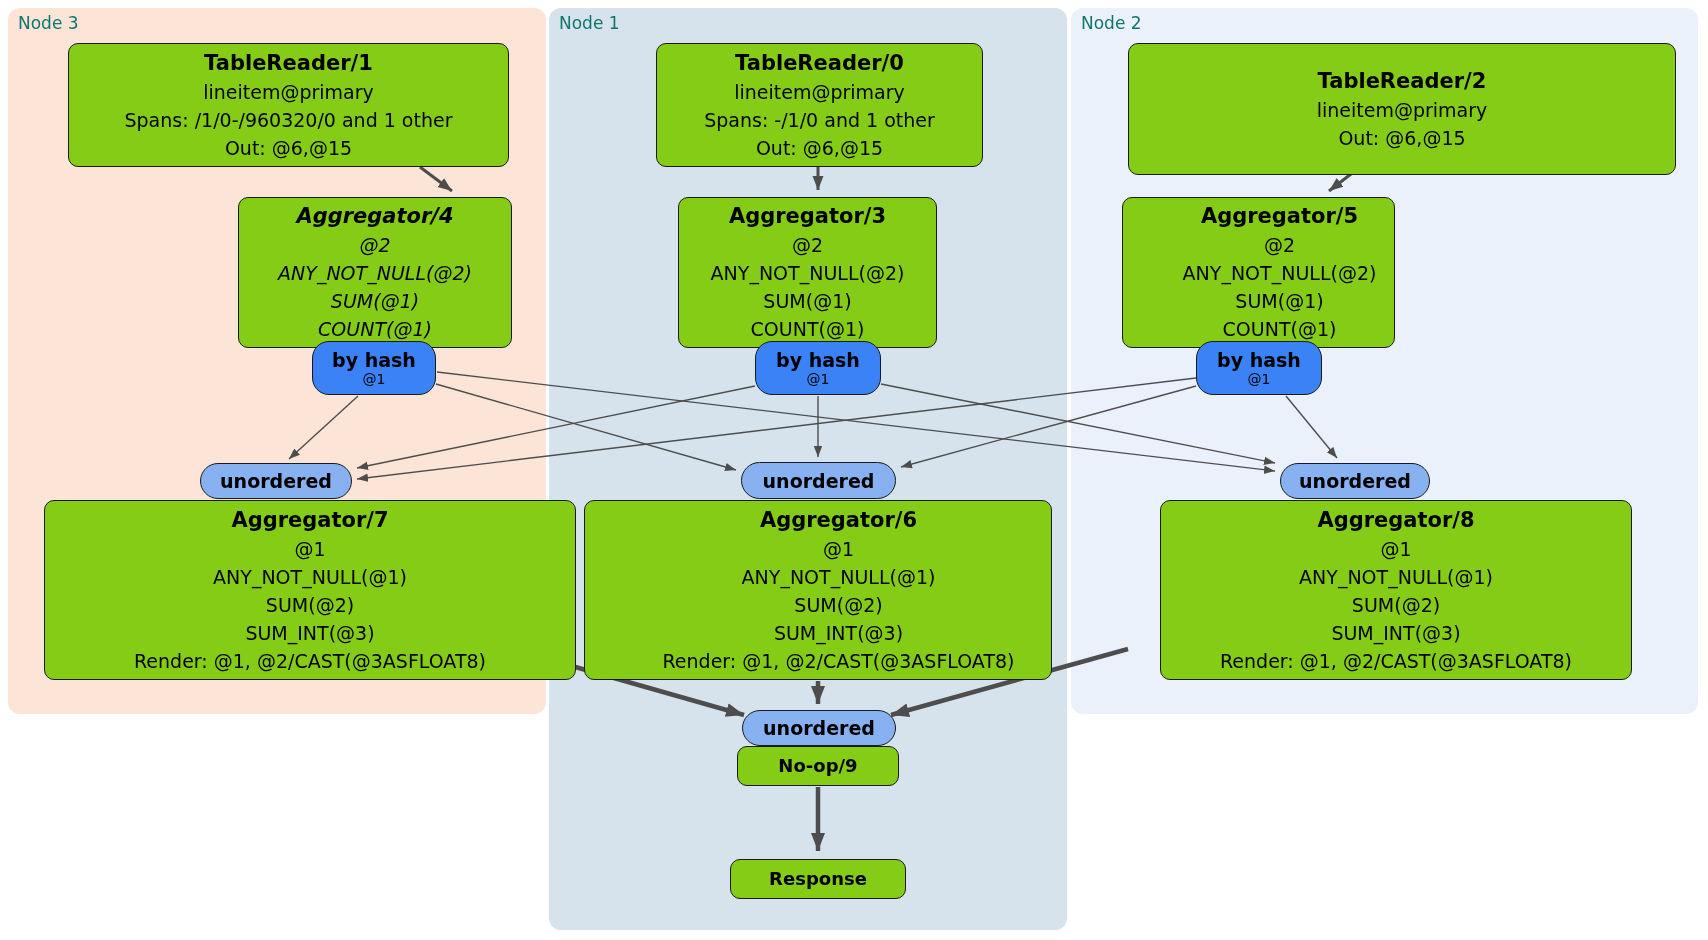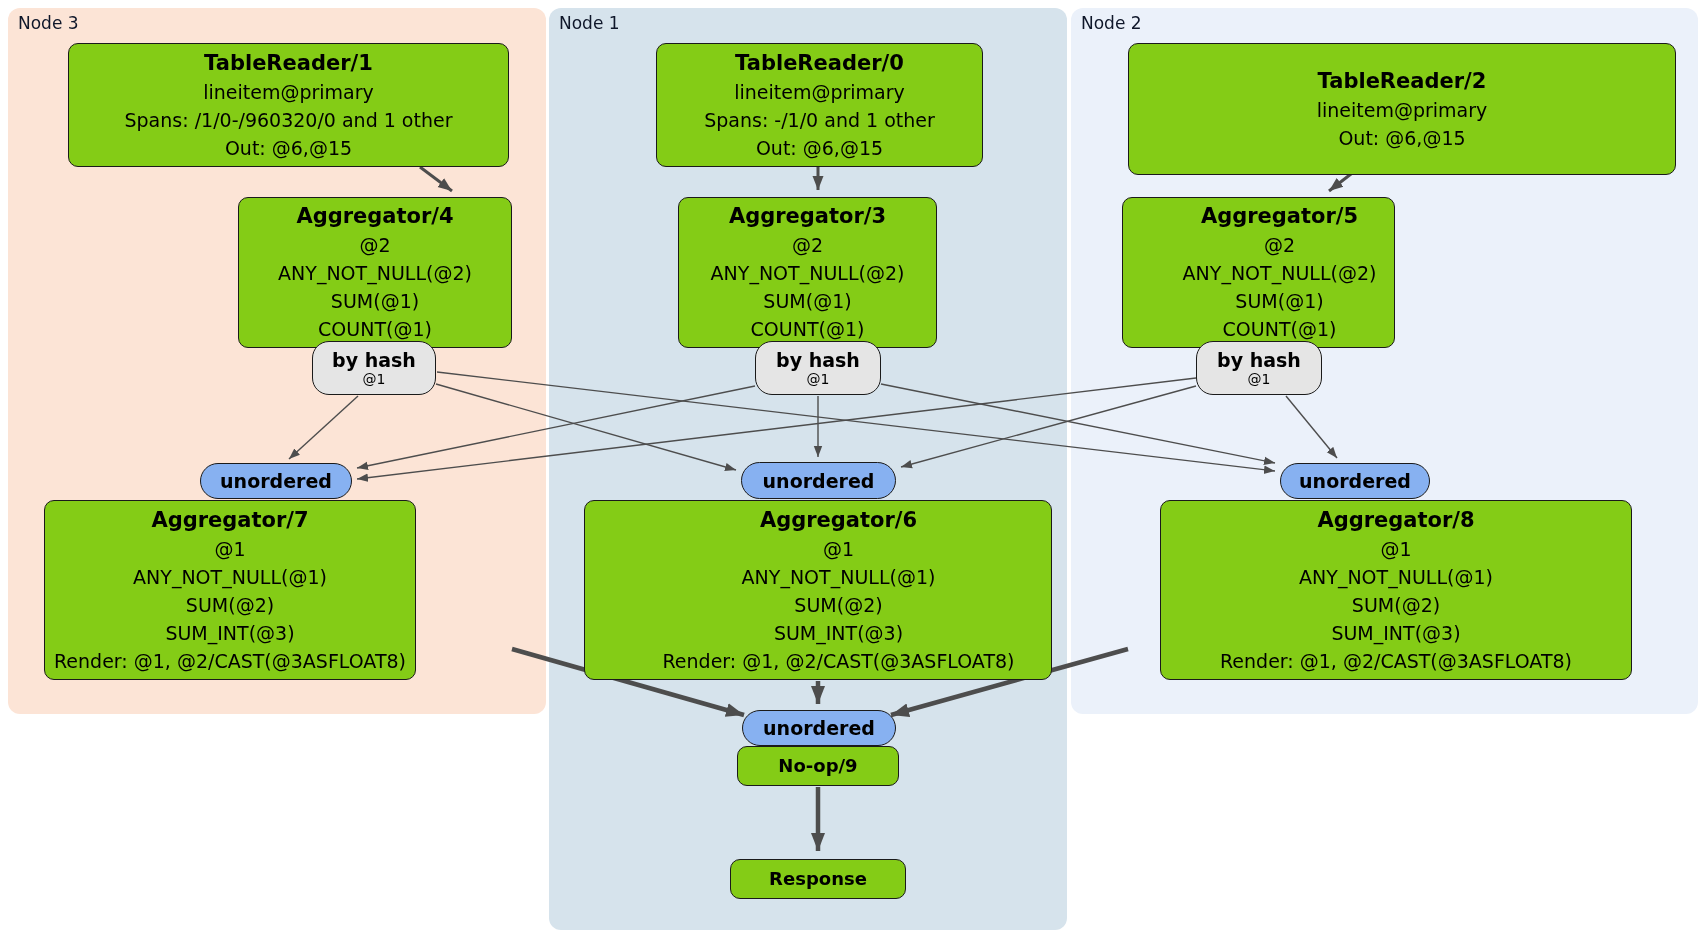--- a/index.html
+++ b/index.html
@@ -3,38 +3,38 @@
 <meta charset="utf-8">
 <style>
   html,body{margin:0;padding:0;background:#ffffff;}
   body{font-family:"DejaVu Sans","Liberation Sans",sans-serif;}
   #canvas{position:relative;width:1708px;height:940px;background:#ffffff;overflow:hidden;}
 
   .nodebg{position:absolute;border-radius:12px;z-index:1;}
   .bg-n3{background:#fce4d6;}
   .bg-n1{background:#d6e3ec;}
   .bg-n2{background:#ebf1fa;}
-  .nodelabel{position:absolute;left:10px;top:5px;font-size:17px;color:#0f172a;white-space:nowrap;}
+  .nodelabel{position:absolute;left:10px;top:5px;font-size:17px;color:#0f766e;white-space:nowrap;}
 
   #edges{position:absolute;left:0;top:0;z-index:2;}
   .edge{stroke:#4d4d4d;fill:none;}
   .e-thin{stroke-width:1.4px;}
   .e-med{stroke-width:3px;}
   .e-thick{stroke-width:4.5px;}
 
   .pbox{position:absolute;background:#84cc16;border:1.6px solid #1a1a1a;border-radius:10px;
         z-index:3;display:flex;flex-direction:column;justify-content:center;align-items:center;
         text-align:center;box-sizing:border-box;color:#000;}
   .pbox .t{font-weight:bold;font-size:21px;line-height:29px;white-space:nowrap;}
   .pbox .l{font-size:19px;line-height:28px;white-space:nowrap;}
   .pbox.small .t{font-size:18px;line-height:26px;}
 
   .pill{position:absolute;border:1.6px solid #1a1a1a;z-index:4;display:flex;flex-direction:column;
         justify-content:center;align-items:center;box-sizing:border-box;color:#000;}
-  .hash{background:#e5e5e5;border-radius:17px;}
+  .hash{background:#3b82f6;border-radius:17px;}
   .sync{background:#87b1f1;border-radius:19px;}
   .pill .pl{font-weight:bold;font-size:19px;line-height:22px;white-space:nowrap;}
   .pill .ps{font-size:14px;line-height:16px;white-space:nowrap;}
 </style>
 </head>
 <body>
 
 <div id="canvas">
 
   <div class="nodebg bg-n3" style="left:8px;top:8px;width:538px;height:706px;">
@@ -94,21 +94,21 @@
     <div class="l">Spans: -/1/0 and 1 other</div>
     <div class="l">Out: @6,@15</div>
   </div>
 
   <div class="pbox" style="left:1128px;top:43px;width:548px;height:132px;">
     <div class="t">TableReader/2</div>
     <div class="l">lineitem@primary</div>
     <div class="l">Out: @6,@15</div>
   </div>
 
-  <div class="pbox" style="left:238px;top:197px;width:274px;height:151px;">
+  <div class="pbox" style="left:238px;top:197px;width:274px;height:151px;font-style:italic;">
     <div class="t">Aggregator/4</div>
     <div class="l">@2</div>
     <div class="l">ANY_NOT_NULL(@2)</div>
     <div class="l">SUM(@1)</div>
     <div class="l">COUNT(@1)</div>
   </div>
 
   <div class="pbox" style="left:678px;top:197px;width:259px;height:151px;">
     <div class="t">Aggregator/3</div>
     <div class="l">@2</div>
@@ -118,21 +118,21 @@
   </div>
 
   <div class="pbox" style="left:1122px;top:197px;width:273px;height:151px;padding-left:42px;">
     <div class="t">Aggregator/5</div>
     <div class="l">@2</div>
     <div class="l">ANY_NOT_NULL(@2)</div>
     <div class="l">SUM(@1)</div>
     <div class="l">COUNT(@1)</div>
   </div>
 
-  <div class="pbox" style="left:44px;top:500px;width:372px;height:180px;">
+  <div class="pbox" style="left:44px;top:500px;width:532px;height:180px;">
     <div class="t">Aggregator/7</div>
     <div class="l">@1</div>
     <div class="l">ANY_NOT_NULL(@1)</div>
     <div class="l">SUM(@2)</div>
     <div class="l">SUM_INT(@3)</div>
     <div class="l">Render: @1, @2/CAST(@3ASFLOAT8)</div>
   </div>
 
   <div class="pbox" style="left:584px;top:500px;width:468px;height:180px;padding-left:41px;">
     <div class="t">Aggregator/6</div>

